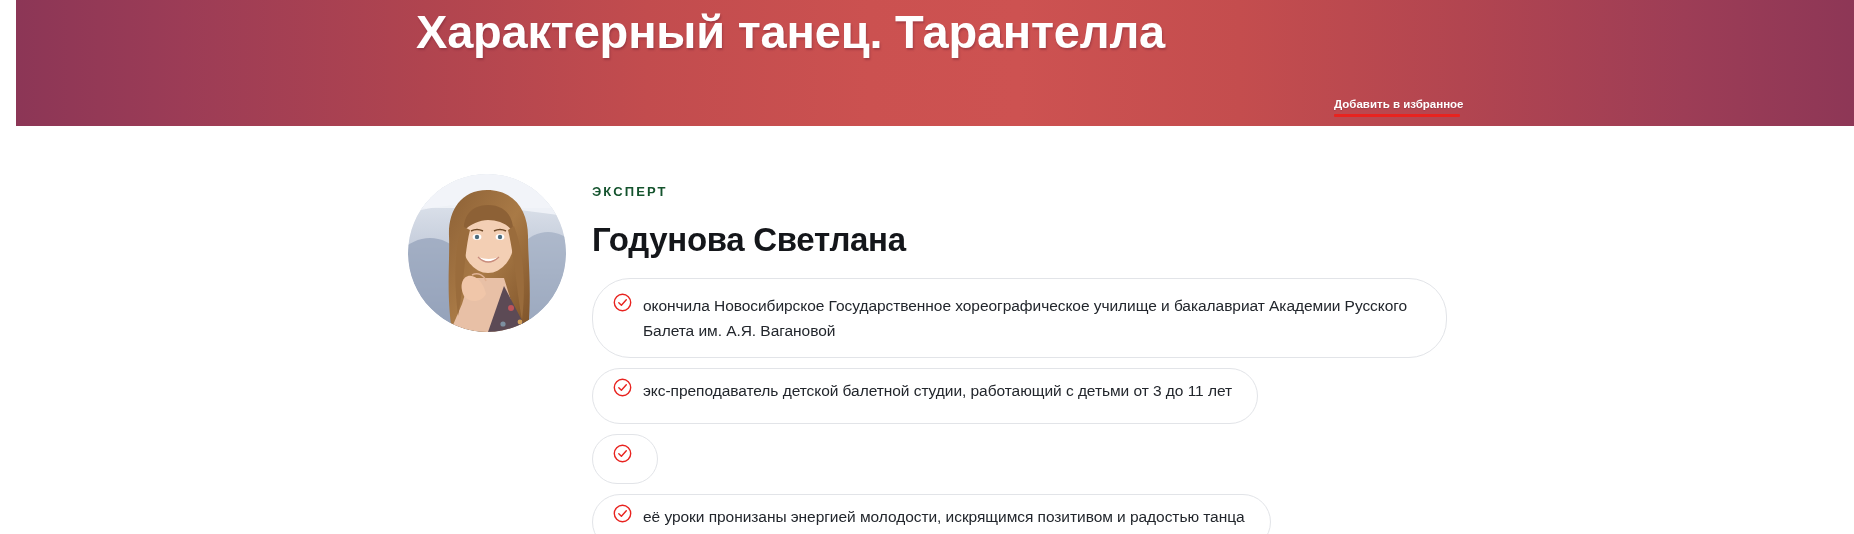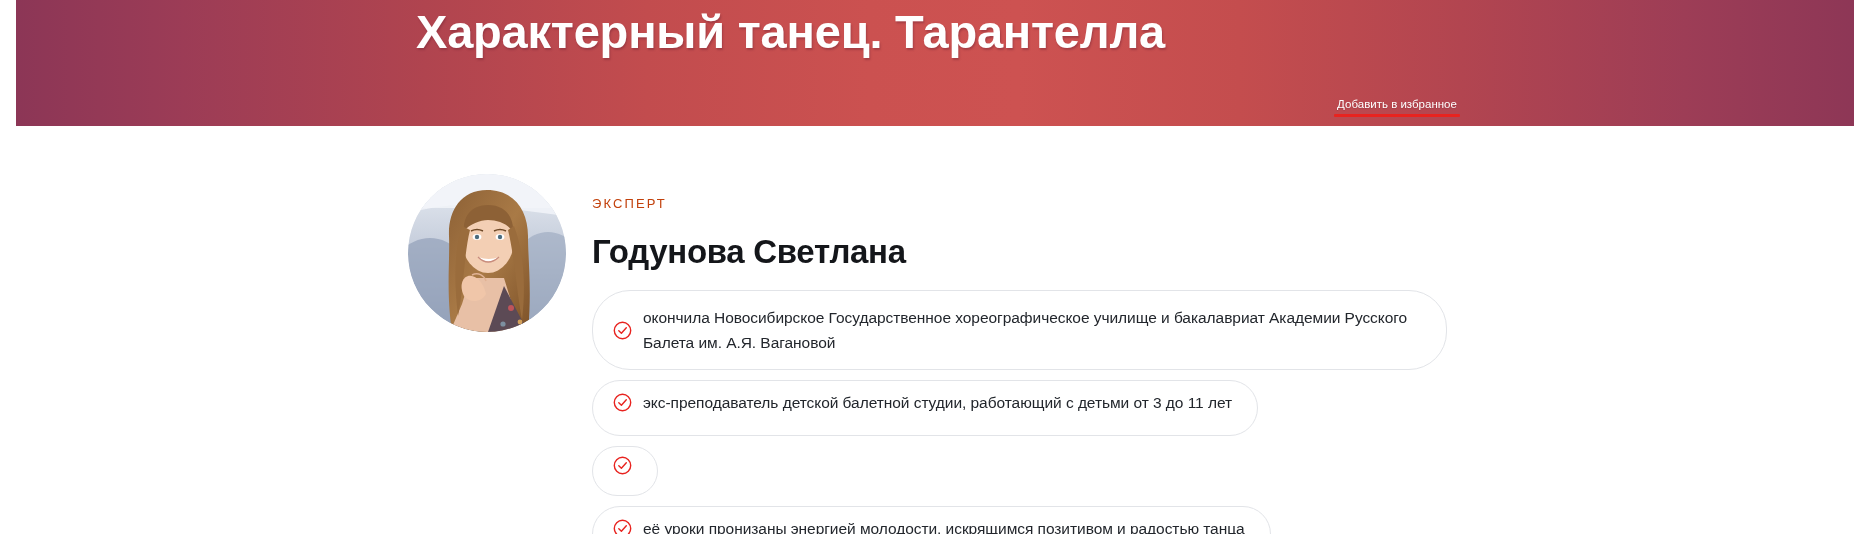--- a/index.html
+++ b/index.html
@@ -54,21 +54,21 @@
     position: absolute;
     left: 1318px;
     top: 97px;
     width: 126px;
   }
 
   .favorite-link {
     display: block;
     font-size: 11.5px;
     line-height: 14px;
-    font-weight: normal;
+    font-weight: bold;
     color: #ffffff;
     text-decoration: none;
     white-space: nowrap;
     text-align: center;
     text-shadow: 0 1px 1px rgba(120, 40, 55, 0.35);
     cursor: pointer;
   }
 
   .favorite-underline {
     margin-top: 3px;
@@ -113,45 +113,43 @@
   .expert-col {
     position: absolute;
     left: 192px;
     top: 10px;
     width: 900px;
   }
 
   .expert-kicker {
     font-size: 13px;
     line-height: 16px;
-    font-weight: normal;
+    font-weight: bold;
     letter-spacing: 2.1px;
-    color: #c2410c;
+    color: #14532d;
     text-transform: uppercase;
-    margin-top: 12px;
   }
 
   .expert-name {
     margin-top: 20px;
     font-size: 33px;
     line-height: 40px;
     font-weight: bold;
     color: #14161a;
     letter-spacing: -0.3px;
     white-space: nowrap;
   }
 
   
   .chips {
     margin-top: 18px;
   }
 
   .chip {
     display: inline-flex;
-    align-items: center;
     gap: 11px;
     border: 1px solid #e2e4e8;
     border-radius: 38px;
     background: #ffffff;
     padding: 9px 25px 20px 20px;
     margin-bottom: 10px;
     max-width: 855px;
     cursor: default;
   }
 

